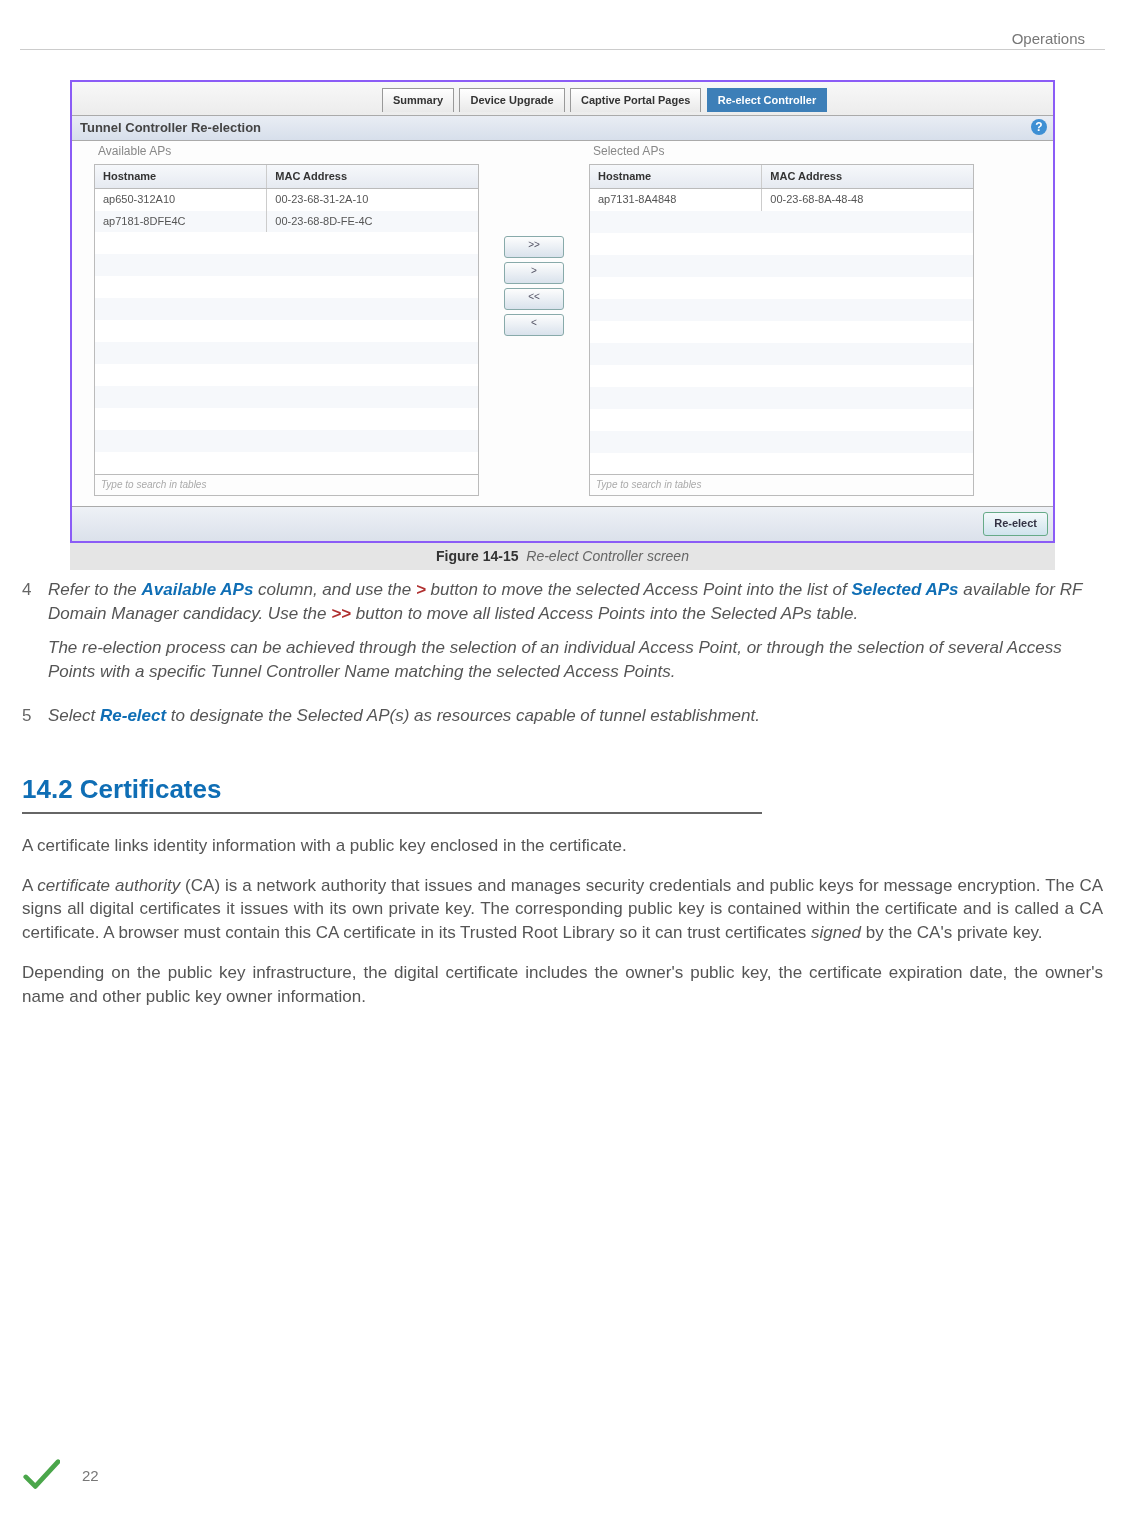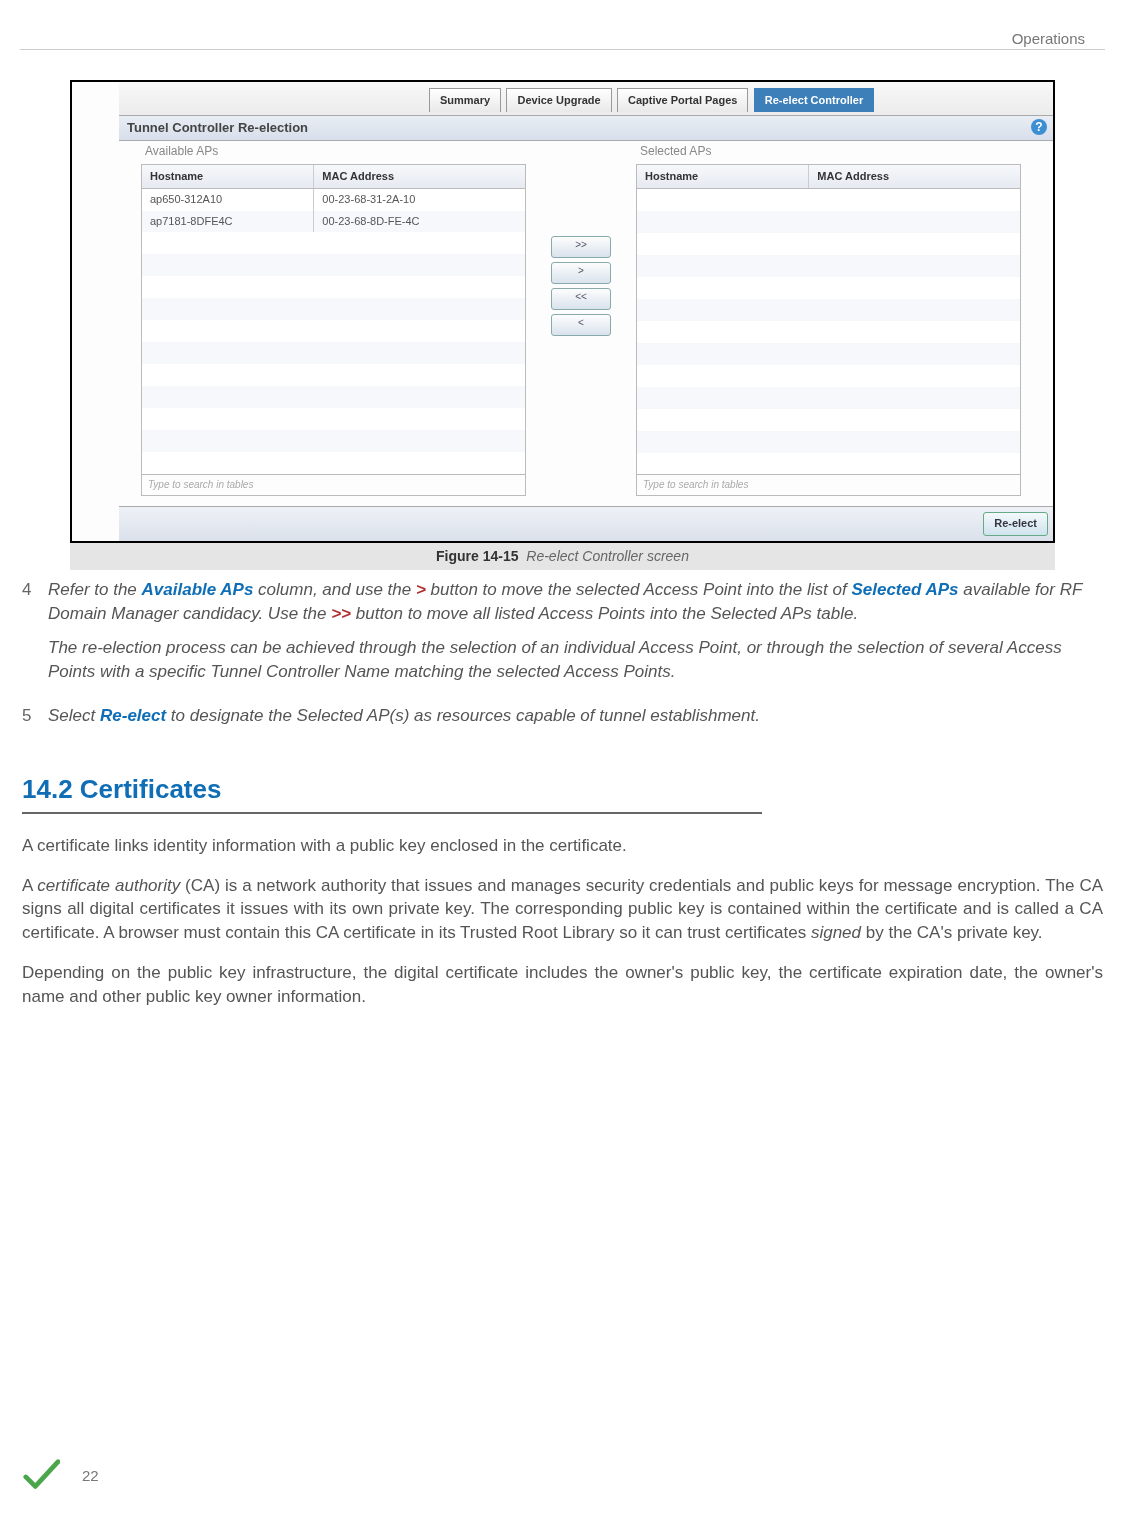--- a/index.html
+++ b/index.html
@@ -17,25 +17,24 @@
     text-align: right;
     padding: 28px 20px 0 0;
     color: #777;
     font-size: 15px;
     border-bottom: 1px solid #ccc;
     margin: 0 20px;
   }
   .screenshot-wrap {
     margin: 30px auto 0 auto;
     width: 985px;
-    border: 2px solid #000000;
+    border: 2px solid #8b5cf6;
     background: #fdfdfd;
     font-size: 12px;
     color: #555;
-    padding-left: 47px;
   }
   .tabs-row {
     background: linear-gradient(#f8f8f8,#ececec);
     padding: 6px 0 0 310px;
     height: 33px;
     border-bottom: 0;
   }
   .tab {
     display: inline-block;
     padding: 4px 10px;
@@ -272,20 +271,24 @@
     </div>
 
     <div class="list-col">
       <div class="list-label">Selected APs</div>
       <div class="grid">
         <div class="grid-head">
           <div class="col-host">Hostname</div>
           <div class="col-mac">MAC Address</div>
         </div>
         <div class="grid-body">
+          <div class="grid-row">
+            <div class="col-host">ap7131-8A4848</div>
+            <div class="col-mac">00-23-68-8A-48-48</div>
+          </div>
           <div class="grid-stripes"></div>
             <div class="grid-stripes"></div>
             <div class="grid-stripes"></div>
           <div class="grid-stripes"></div>
             <div class="grid-stripes"></div>
             <div class="grid-stripes"></div>
           <div class="grid-stripes"></div>
             <div class="grid-stripes"></div>
             <div class="grid-stripes"></div>
           <div class="grid-stripes"></div>

